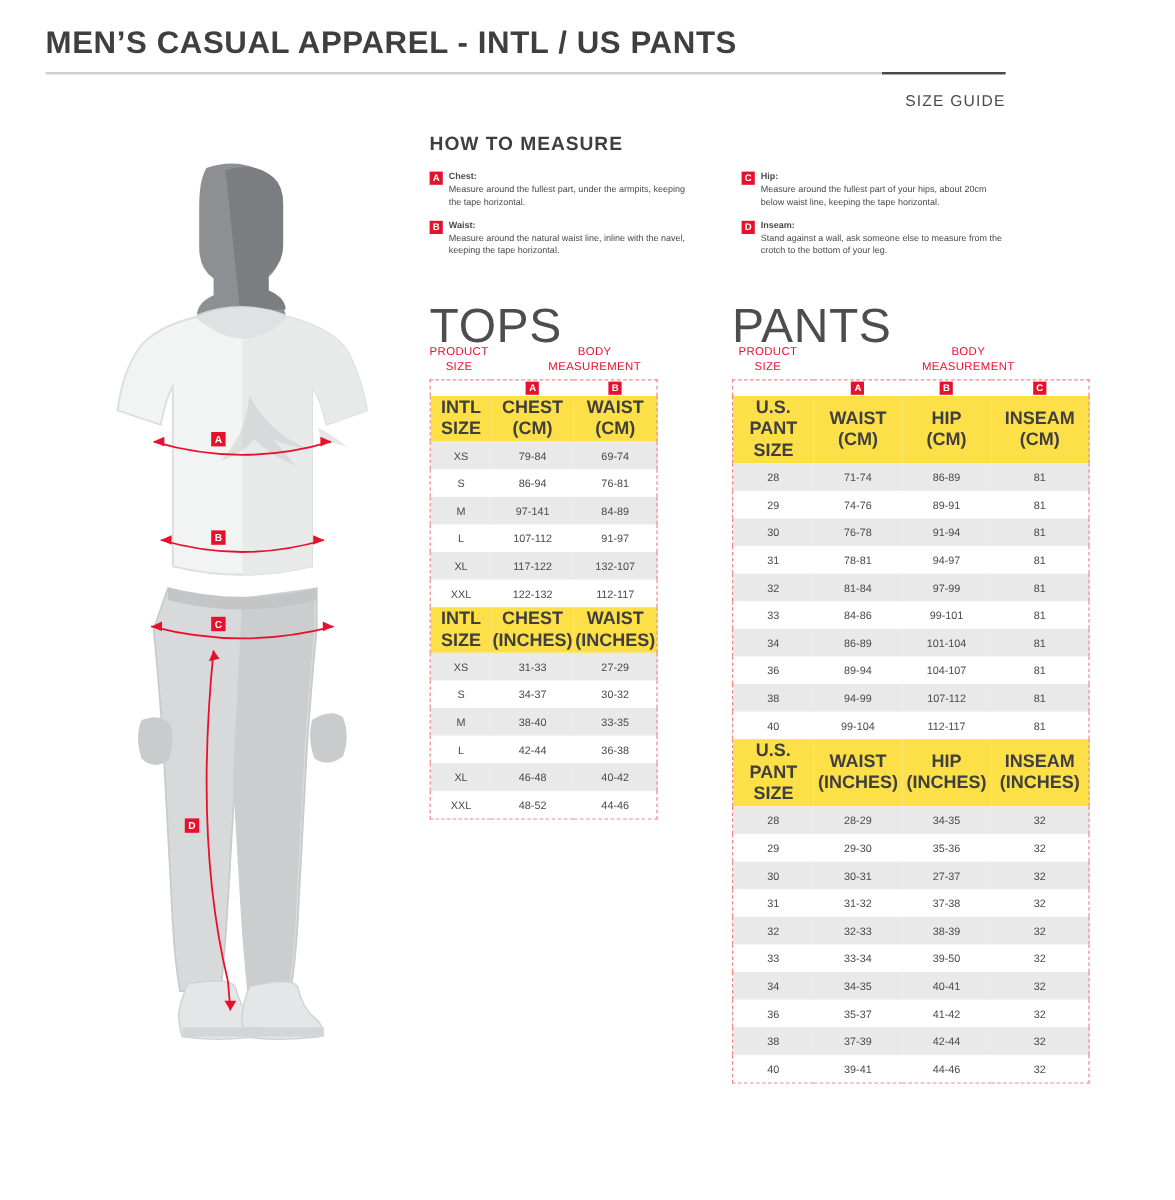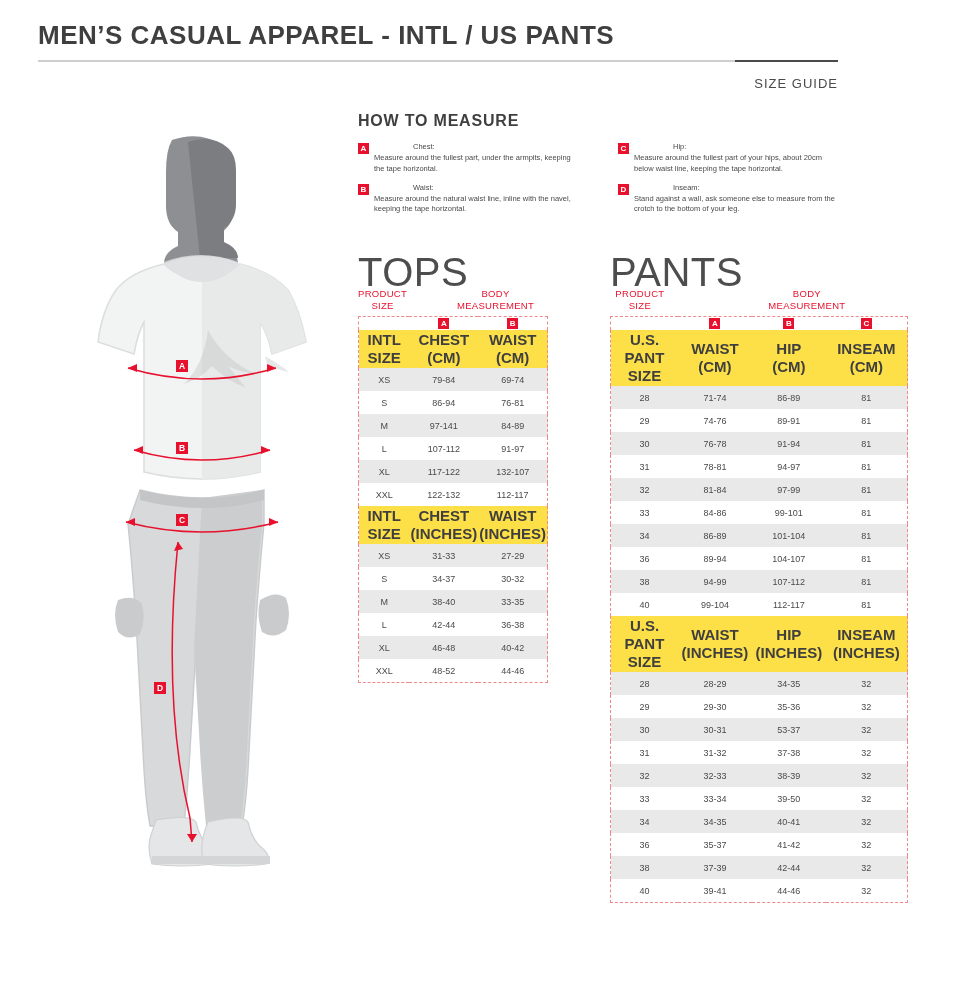--- a/index.html
+++ b/index.html
@@ -50,21 +50,21 @@
   .htm-item { display: flex; margin-bottom: 8px; }
   .badge {
     flex: 0 0 auto;
     width: 11px; height: 11px;
     background: #e8112d; color: #fff;
     font-size: 8px; font-weight: bold;
     line-height: 11px; text-align: center;
     margin-right: 5px; margin-top: 1px;
   }
   .htm-text { font-size: 7.5px; line-height: 1.45; color: #4a4a4a; }
-  .htm-label { font-weight: normal; display: block; margin-left: 39px; }
+  .htm-label { font-weight: bold; display: block; }
 
   
   .sec-title {
     position: absolute;
     font-size: 40px; font-weight: normal; letter-spacing: 0.5px;
     color: #4d4d4d;
   }
   #tops-title { left: 358px; top: 250px; }
   #pants-title { left: 610px; top: 250px; }
 
@@ -467,21 +467,21 @@
       </tr>
       <tr>
         <td>29</td>
         <td>29-30</td>
         <td>35-36</td>
         <td>32</td>
       </tr>
       <tr class="shade">
         <td>30</td>
         <td>30-31</td>
-        <td>53-37</td>
+        <td>27-37</td>
         <td>32</td>
       </tr>
       <tr>
         <td>31</td>
         <td>31-32</td>
         <td>37-38</td>
         <td>32</td>
       </tr>
       <tr class="shade">
         <td>32</td>

